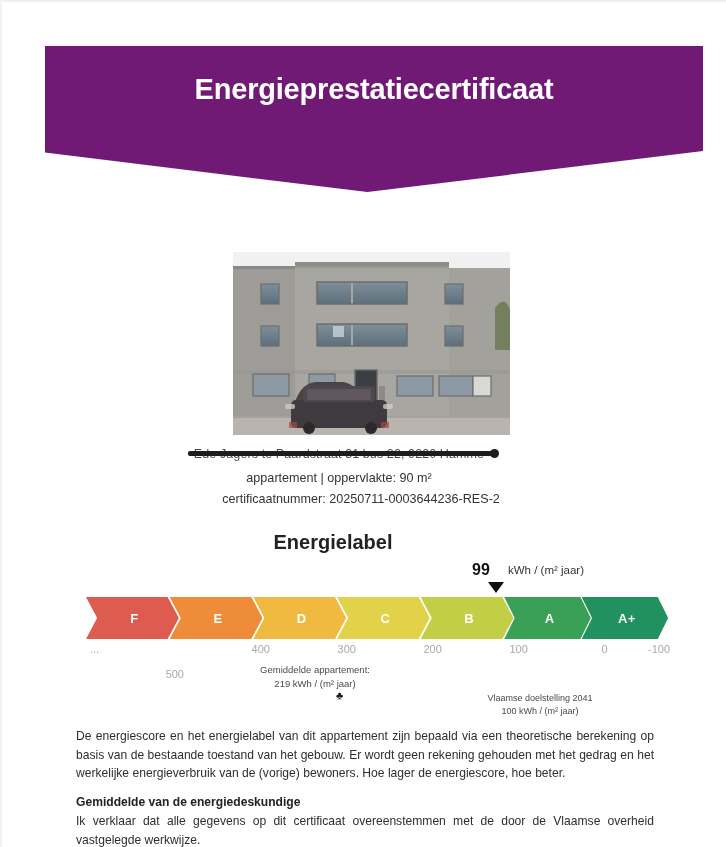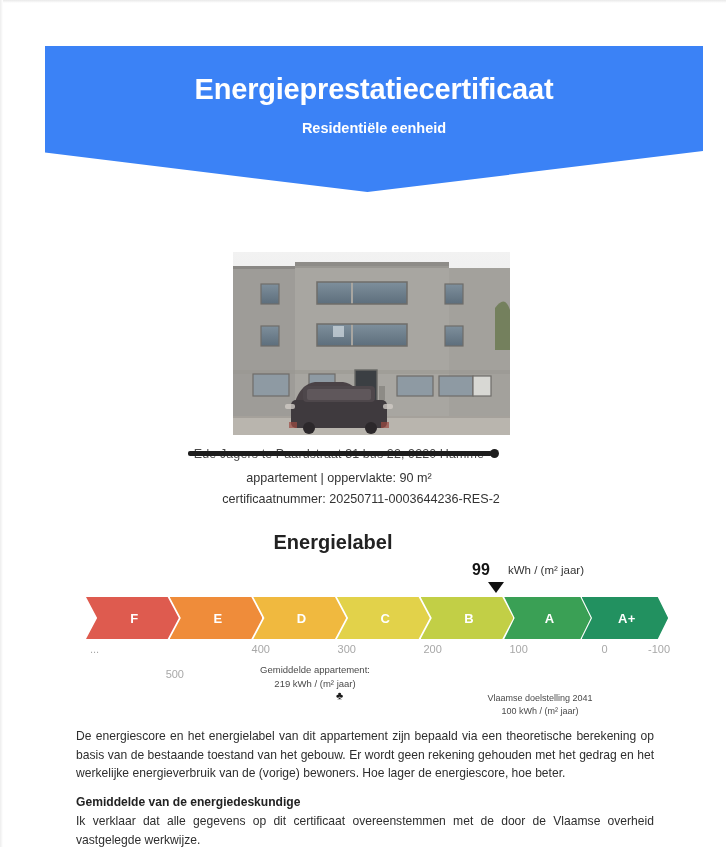--- a/index.html
+++ b/index.html
@@ -31,21 +31,21 @@
     background: linear-gradient(to right, #ededed, #ffffff);
   }
 
   
   .banner {
     position: absolute;
     left: 45px;
     top: 46px;
     width: 658px;
     height: 146px;
-    background: #3b82f6;
+    background: #701a75;
     -webkit-clip-path: polygon(0 0, 100% 0, 100% 72%, 49% 100%, 0 73%);
     clip-path: polygon(0 0, 100% 0, 100% 72%, 49% 100%, 0 73%);
   }
   .banner-title {
     position: absolute;
     left: 0; right: 0;
     top: 27px;
     text-align: center;
     color: #ffffff;
     font-size: 29px;
@@ -279,21 +279,20 @@
   }
 </style>
 </head>
 <body>
 
 <div class="scan-edge-top"></div>
 <div class="scan-edge-left"></div>
 
 <div class="banner">
   <div class="banner-title">Energieprestatiecertificaat</div>
-  <div class="banner-subtitle">Residentiële eenheid</div>
 </div>
 
 <div class="photo">
   <svg width="277" height="183" viewBox="0 0 277 183" xmlns="http://www.w3.org/2000/svg">
     <defs>
       <linearGradient id="skyg" x1="0" y1="0" x2="0" y2="1">
         <stop offset="0" stop-color="#f2f2f2"></stop>
         <stop offset="1" stop-color="#e4e4e2"></stop>
       </linearGradient>
       <linearGradient id="wing" x1="0" y1="0" x2="0" y2="1">

